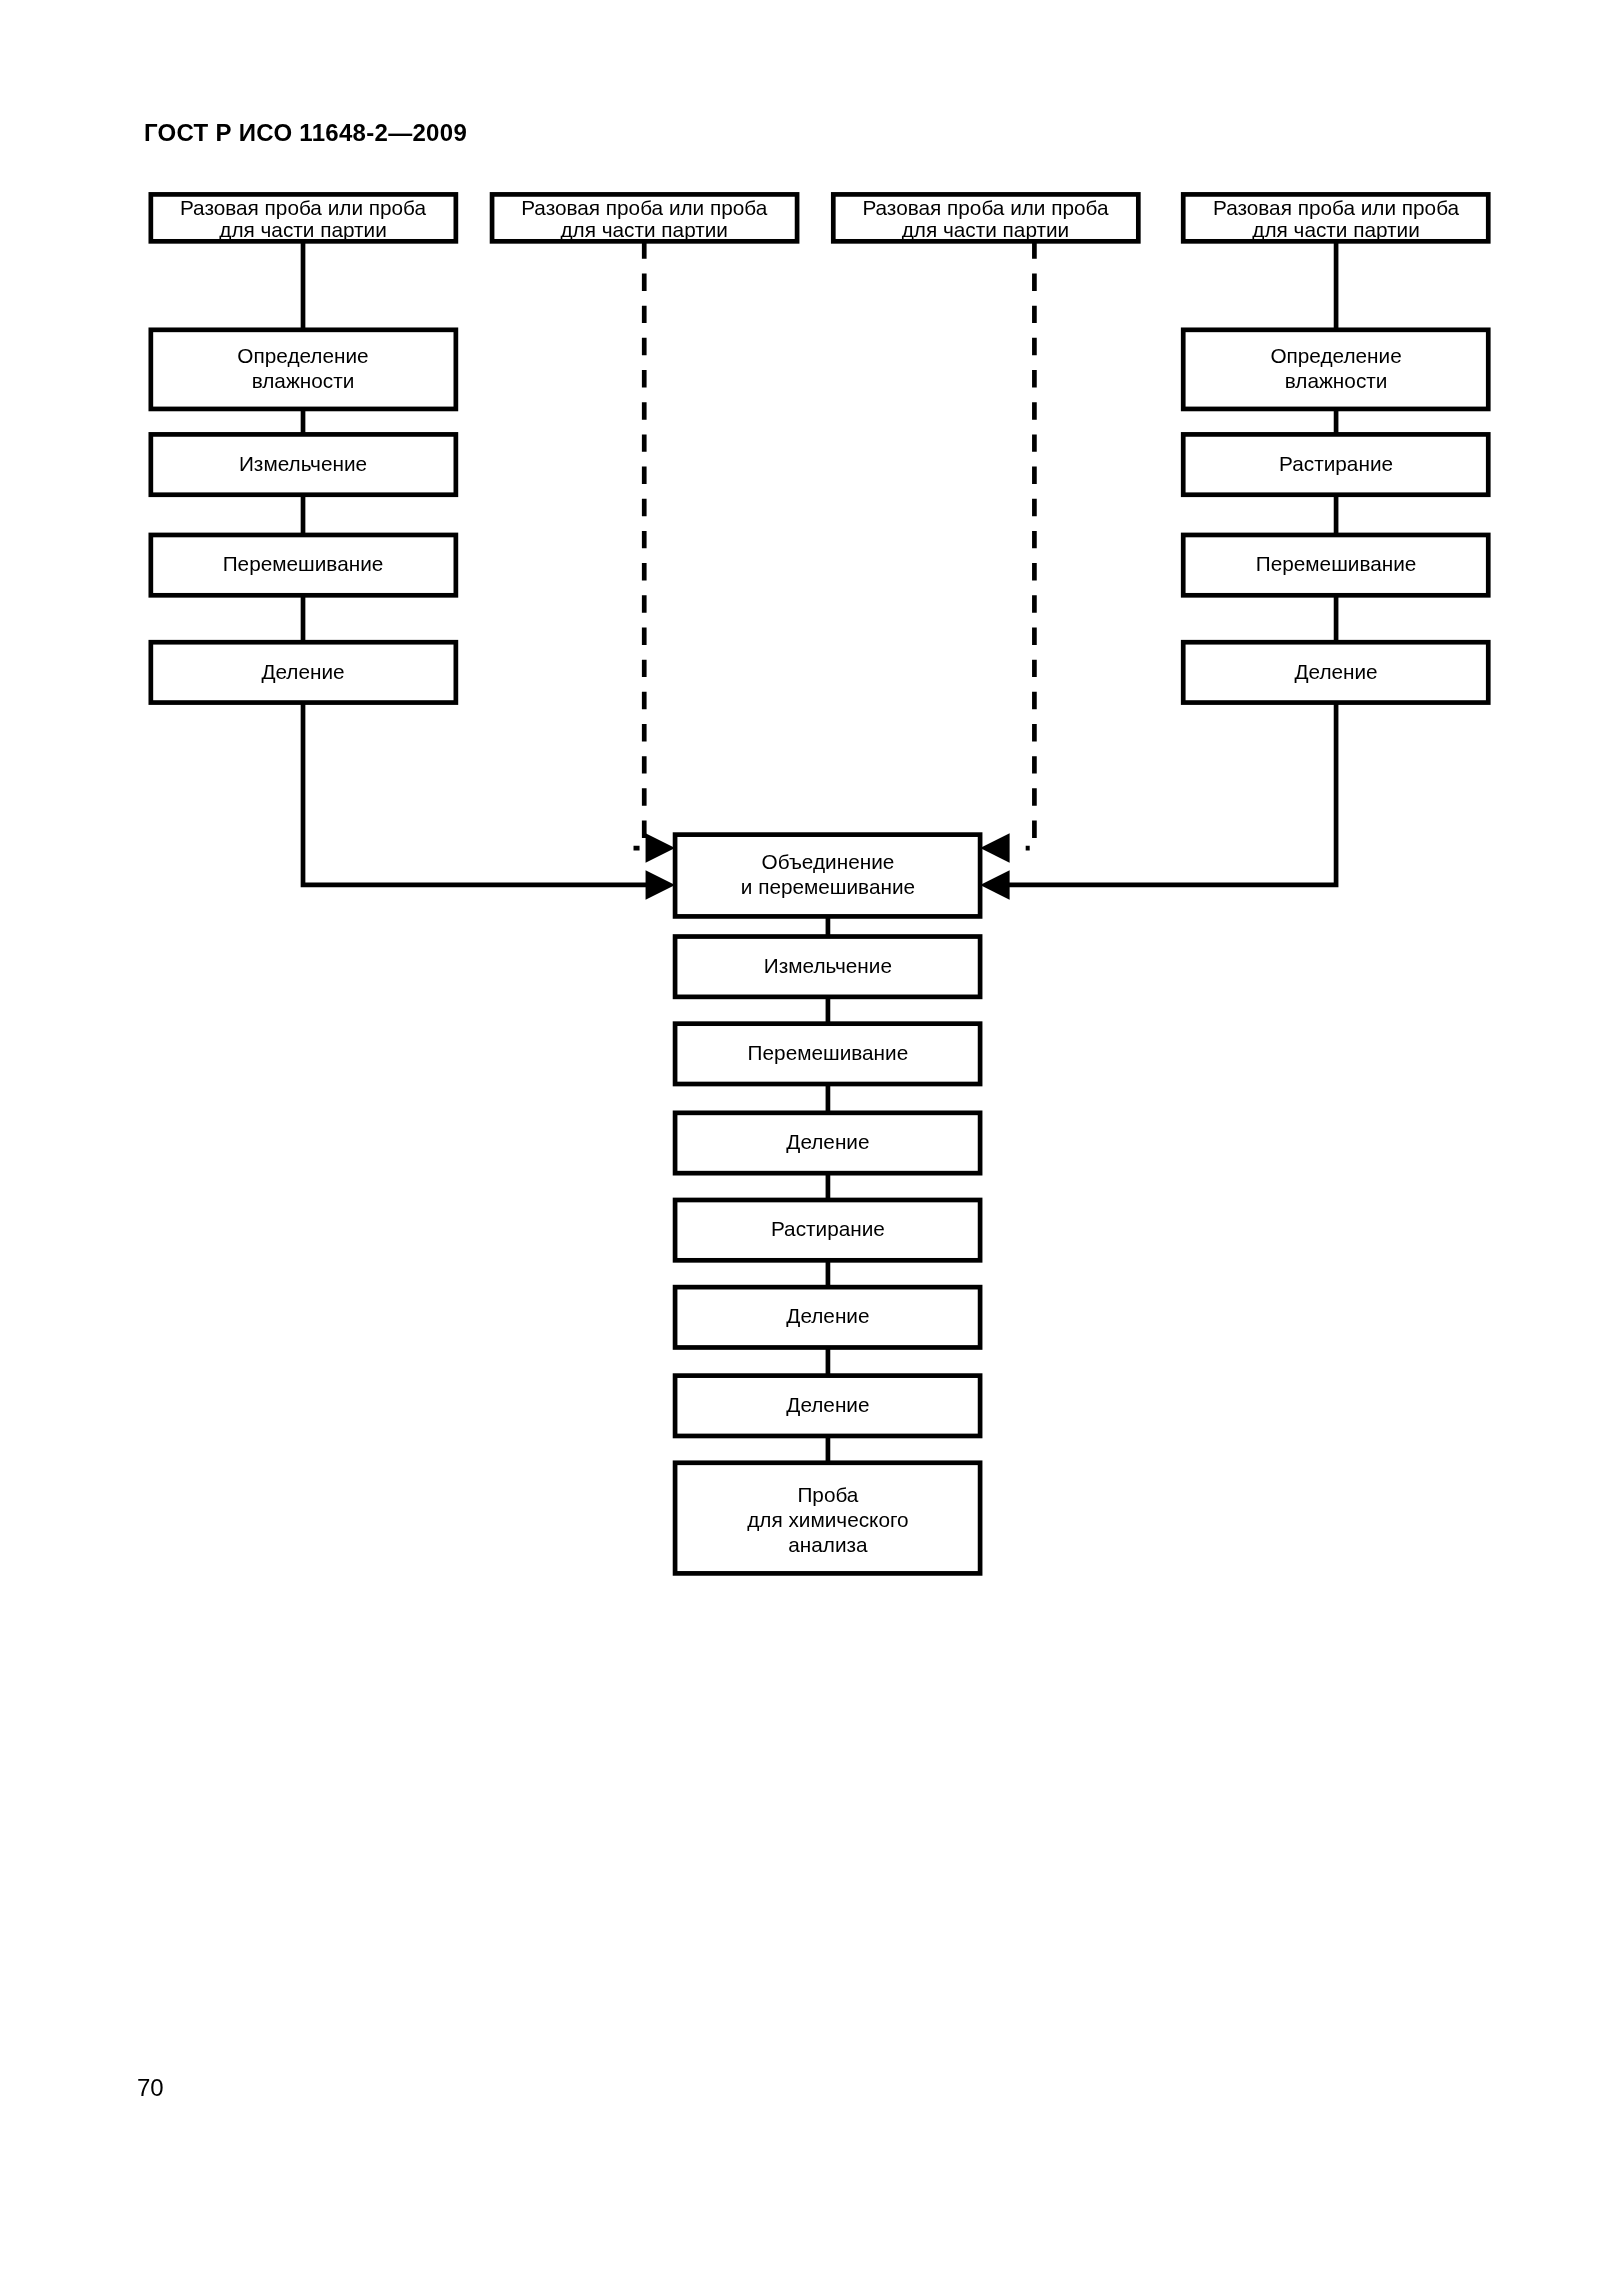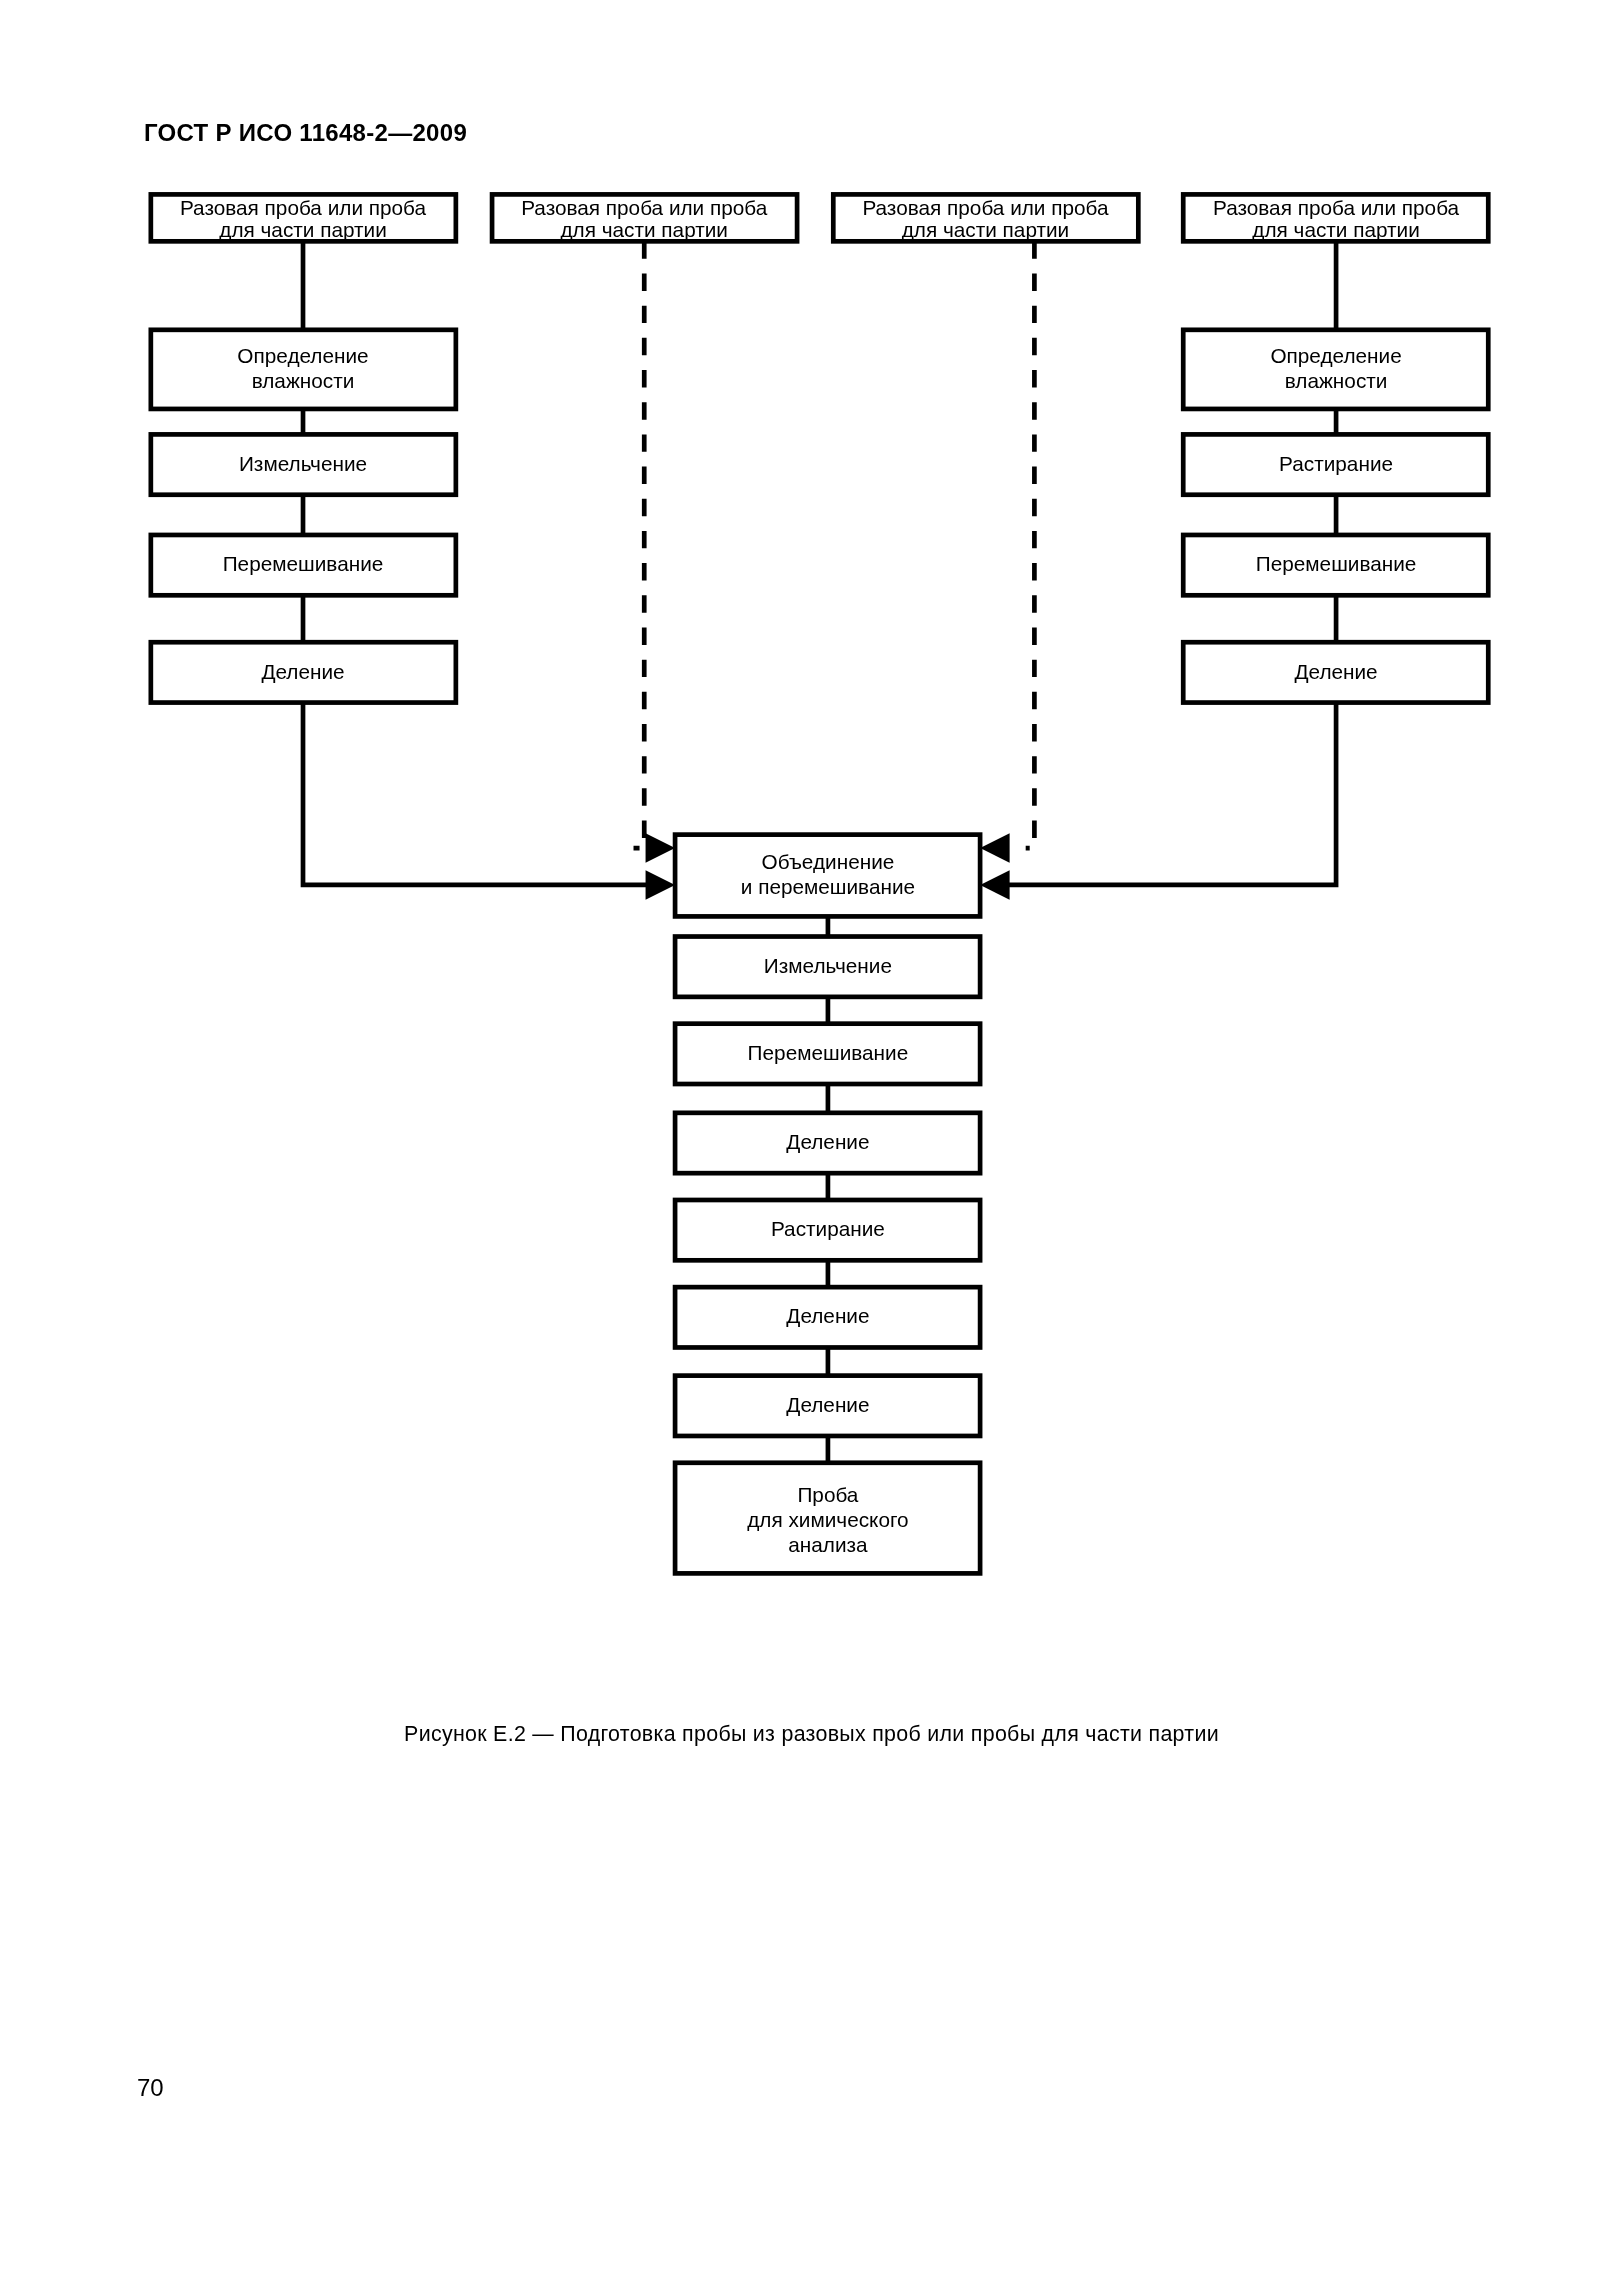--- a/index.html
+++ b/index.html
@@ -236,18 +236,17 @@
       <g>
         <rect class="node-rect" x="1007" y="1912" width="455" height="165"></rect>
         <text class="node-text" x="1235" y="1963">Проба</text>
         <text class="node-text" x="1235" y="2000">для химического</text>
         <text class="node-text" x="1235" y="2037">анализа</text>
       </g>
 
     </svg>
   </div>
 
-  <div id="figure-caption">Рисунок Е.2 — Подготовка пробы из разовых проб или пробы для части партии</div>
 
   <div id="page-number">70</div>
 
 </div>
 
 
 </body></html>

